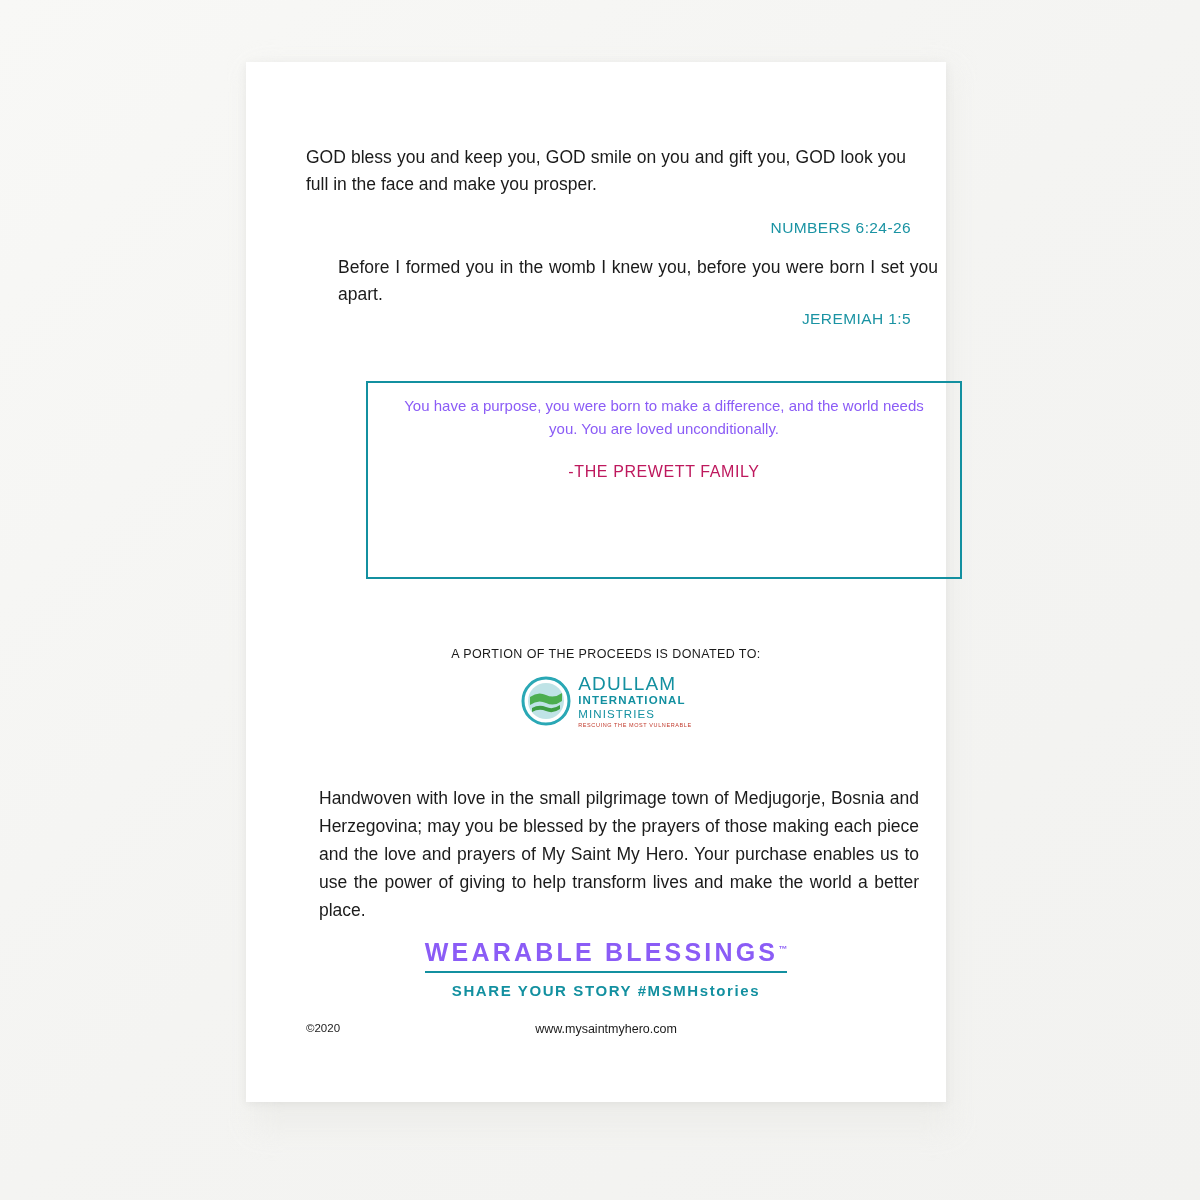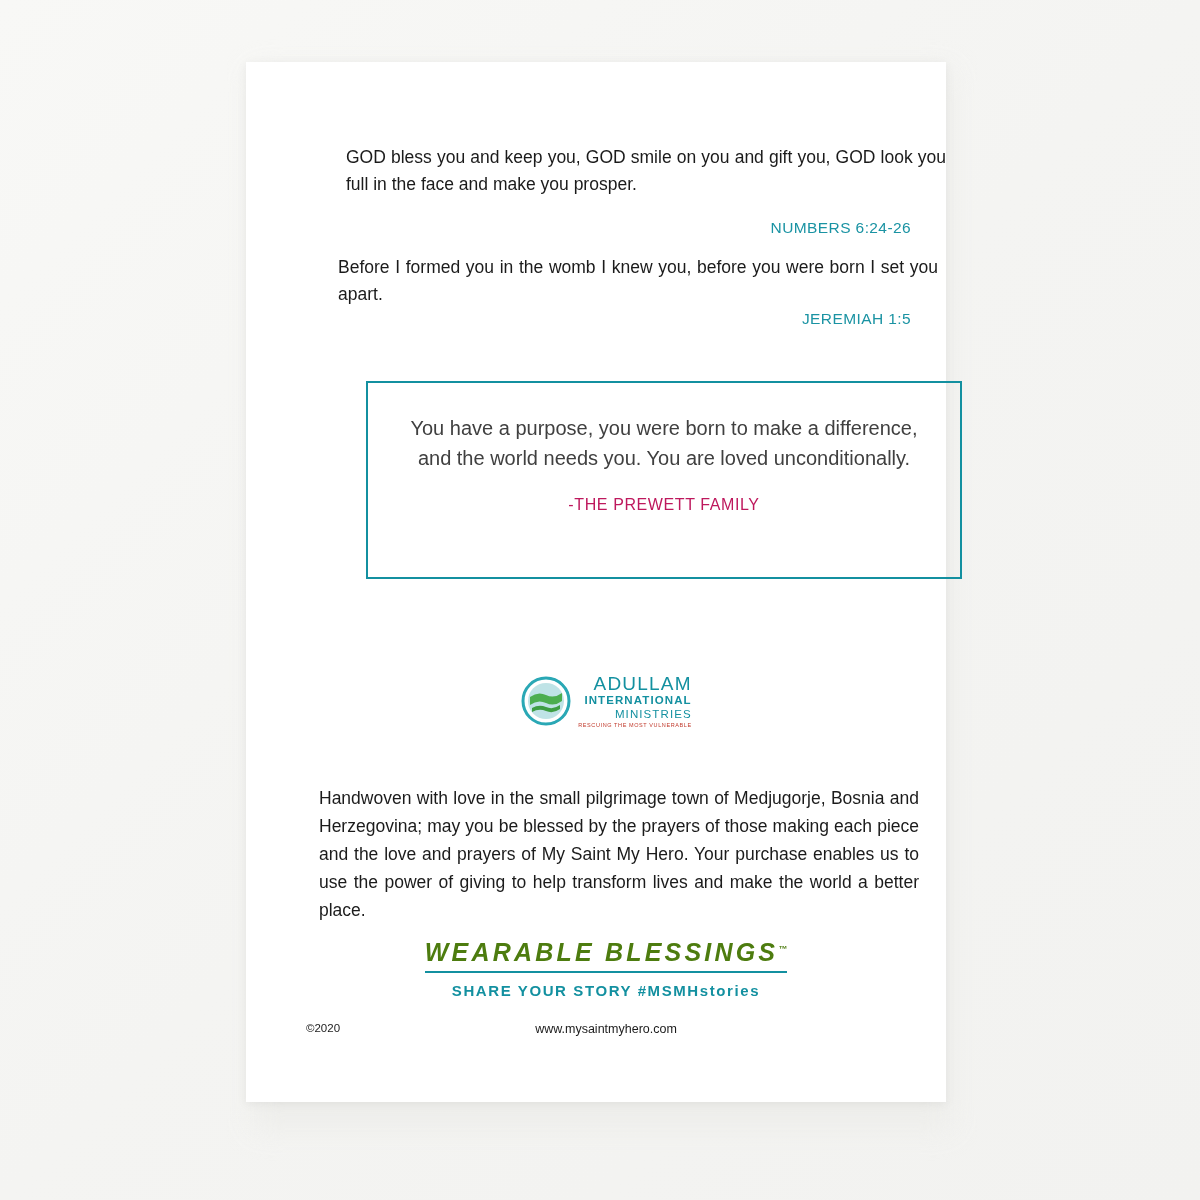--- a/index.html
+++ b/index.html
@@ -46,21 +46,21 @@
     width: 600px;
     height: 100%;
   }
   .verse {
     color: #1b1b1b;
     font-size: 17.5px;
     line-height: 1.55;
     text-align: justify;
     margin: 0;
   }
-  .verse-1 { position: absolute; top: 82px; left: 0; width: 600px; margin-left: 40px; }
+  .verse-1 { position: absolute; top: 82px; left: 0; width: 600px; }
   .verse-2 { position: absolute; top: 192px; left: 8px; width: 600px; margin-left: 24px; }
   .ref {
     color: #1a93a3;
     font-size: 15.5px;
     letter-spacing: 0.4px;
     text-align: right;
     margin: 5px;
   }
   .ref-1 { position: absolute; top: 152px; left: 0; width: 600px; }
   .ref-2 { position: absolute; top: 243px; left: 0; width: 600px; }
@@ -68,25 +68,25 @@
   .quote-box {
     position: absolute;
     top: 319px;
     left: 60px;
     width: 596px;
     height: 198px;
     border: 2px solid #1390a0;
     box-sizing: border-box;
   }
   .quote-text {
-    color: #404040;
-    font-size: 20px;
+    color: #8b5cf6;
+    font-size: 15px;
     line-height: 1.52;
     text-align: center;
-    margin: 30px 28px 0 28px;
+    margin: 12px 28px 0 28px;
     font-weight: 400;
   }
   .quote-attrib {
     color: #be185d;
     font-size: 16px;
     letter-spacing: 0.6px;
     text-align: center;
     margin-top: 22px;
   }
 
@@ -101,21 +101,20 @@
     color: #1b1b1b;
   }
   .logo-wrap {
     position: absolute;
     top: 612px;
     left: 0;
     width: 600px;
     display: flex;
     justify-content: center;
     align-items: center;
-    text-align: right;
   }
   .logo-globe {
     width: 52px;
     height: 52px;
     position: relative;
     flex: none;
   }
   .logo-globe svg { display: block; }
   .logo-text {
     margin-left: 6px;
@@ -163,28 +162,27 @@
     margin-left: 13px;
   }
   .brand {
     position: absolute;
     top: 876px;
     left: 0;
     width: 600px;
     text-align: center;
   }
   .brand-main {
-    color: #4d7c0f;
+    color: #8b5cf6;
     font-size: 25px;
     font-weight: bold;
     letter-spacing: 3.2px;
     display: inline-block;
     border-bottom: 2px solid #1390a0;
     padding-bottom: 4px;
-    font-style: italic;
   }
   .brand-main sup {
     font-size: 9px;
     letter-spacing: 0;
     vertical-align: super;
   }
   .brand-sub {
     margin-top: 9px;
     color: #1390a0;
     font-size: 15px;
@@ -228,20 +226,21 @@
       <p class="ref ref-1">NUMBERS 6:24-26</p>
 
       <p class="verse verse-2">Before I formed you in the womb I knew you, before you were born I set you apart.</p>
       <p class="ref ref-2">JEREMIAH 1:5</p>
 
       <div class="quote-box">
         <div class="quote-text">You have a purpose, you were born to make a difference, and the world needs you. You are loved unconditionally.</div>
         <div class="quote-attrib">-THE PREWETT FAMILY</div>
       </div>
 
+      <div class="donate-label">A PORTION OF THE PROCEEDS IS DONATED TO:</div>
 
       <div class="logo-wrap">
         <div class="logo-globe">
           <svg width="52" height="52" viewBox="0 0 52 52">
             <circle cx="26" cy="26" r="23" fill="none" stroke="#2aa8b5" stroke-width="3"></circle>
             <circle cx="26" cy="26" r="18" fill="#bfe3e6"></circle>
             <path d="M10 22 q8 -6 16 -2 q8 4 16 -2 v8 q-8 6 -16 2 q-8 -4 -16 2 z" fill="#4cae4f"></path>
             <path d="M12 33 q7 -4 14 -1 q7 3 14 -2 v4 q-7 5 -14 2 q-7 -3 -14 1 z" fill="#3e9e43"></path>
             <path d="M26 3 a23 23 0 0 1 0 46" fill="none" stroke="#2aa8b5" stroke-width="2" opacity="0.5"></path>
           </svg>

